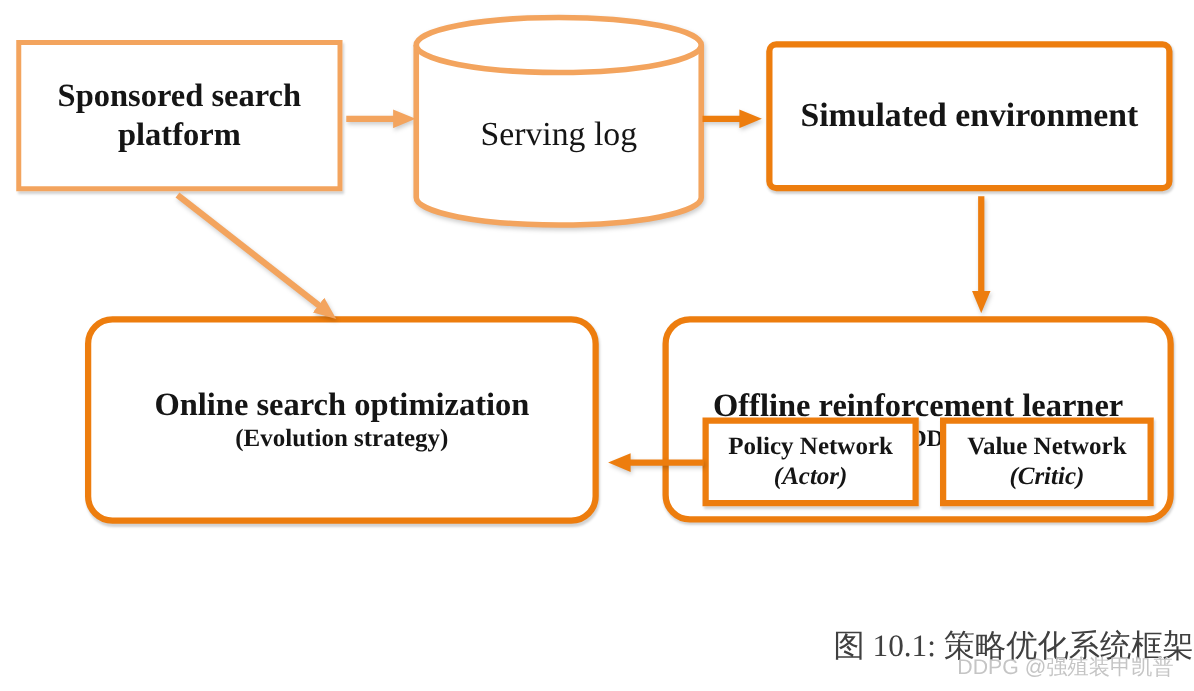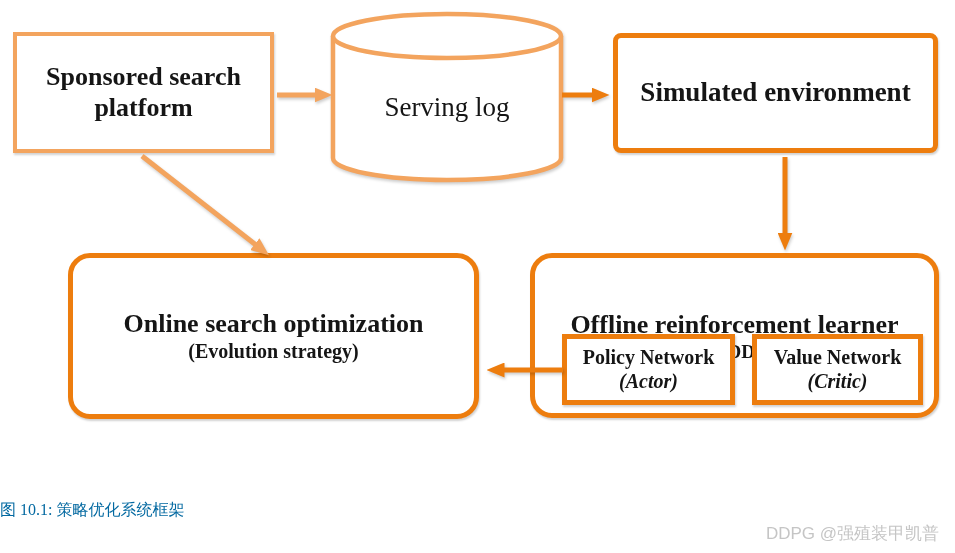--- a/index.html
+++ b/index.html
@@ -66,22 +66,22 @@
     filter:drop-shadow(1px 2px 1.5px rgba(0,0,0,0.20));
   }
   .ln-light{stroke:var(--c-light);stroke-width:5;fill:none;}
   .ln-dark{stroke:var(--c-dark);stroke-width:5;fill:none;}
   .ah-light{fill:var(--c-light);}
   .ah-dark{fill:var(--c-dark);}
   .cyl{fill:#ffffff;stroke:var(--c-light);stroke-width:4.5;}
 
   .caption{
     position:absolute;left:0;top:500px;width:955px;
-    text-align:left;
-    font-size:16px;color:#0369a1;
+    text-align:right;
+    font-size:25px;color:#404040;
     z-index:1;
   }
   .watermark{
     position:absolute;right:16px;top:522px;
     font-family:"Liberation Sans","DejaVu Sans",sans-serif;
     font-size:17px;color:#c5c5c5;
     text-shadow:1px 1px 0 #ffffff;
     z-index:1;
   }
 </style>

